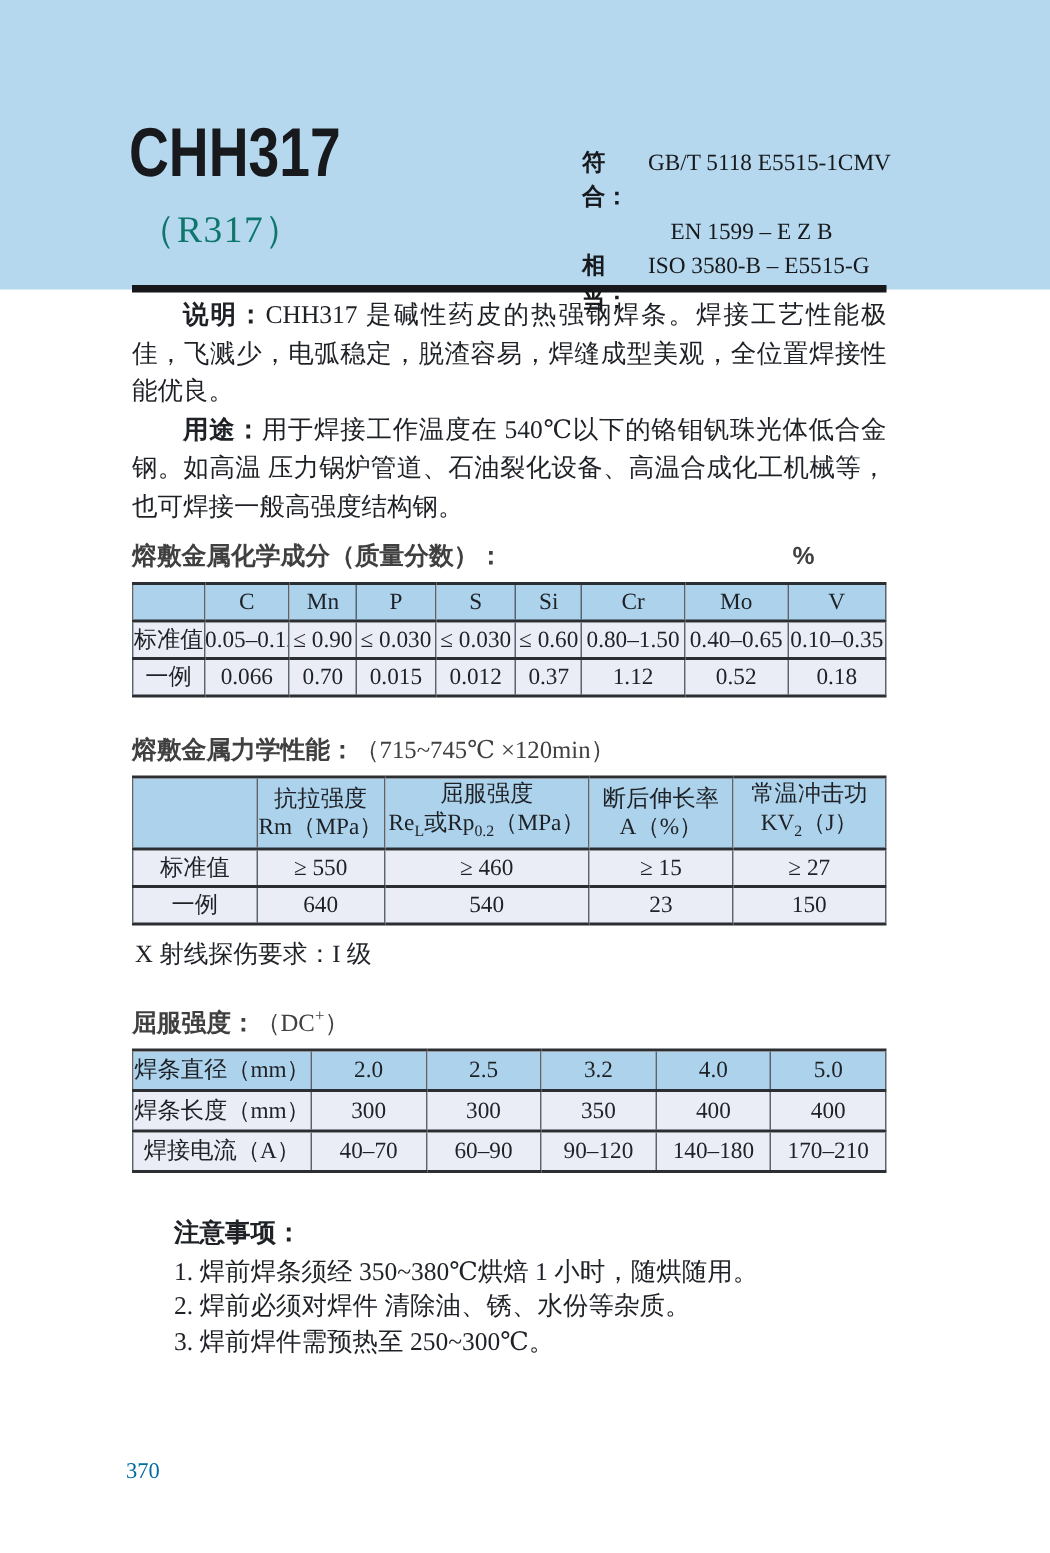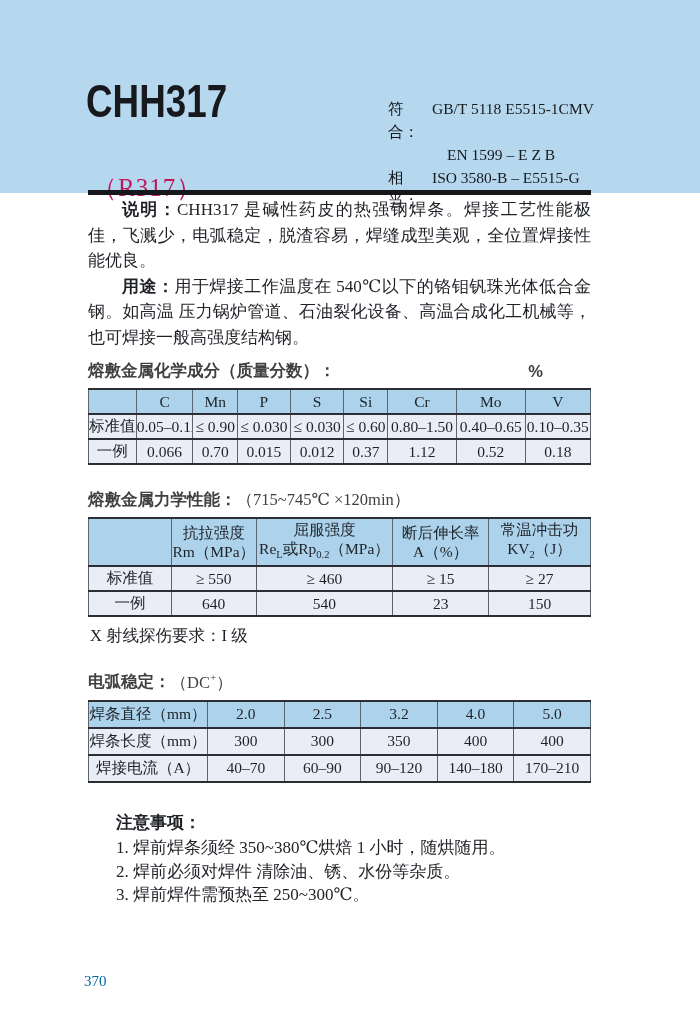--- a/index.html
+++ b/index.html
@@ -20,30 +20,30 @@
   }
   .model{
     position:absolute;left:86px;top:78px;
     font-family:"Liberation Sans","DejaVu Sans",sans-serif;
     font-weight:bold;font-size:46px;line-height:1;color:#17191c;
     transform:scaleX(0.80);transform-origin:left top;
     letter-spacing:0px;
   }
   .alias{
     position:absolute;left:92px;top:136px;
-    font-size:25px;letter-spacing:1px;color:#be185d;margin-top:35px;
+    font-size:25px;letter-spacing:1px;color:#0f766e;
   }
   .standards{
     position:absolute;left:388px;top:97px;width:240px;
     font-size:15.5px;line-height:23px;color:#17191c;
   }
   .standards .row{display:flex;}
   .standards .lbl{
     font-family:"Liberation Sans","DejaVu Sans",sans-serif;
-    font-weight:normal;flex:0 0 44px;
+    font-weight:bold;flex:0 0 44px;
   }
   .standards .val{white-space:nowrap;}
   .standards .indent{margin-left:52px;padding-left:7px;}
   .bar{
     position:absolute;left:88px;top:190px;width:503px;height:5px;
     background:var(--bar,#15171a);
   }
 
   
   .content{
@@ -230,21 +230,21 @@
         <td class="cell-lav">640</td>
         <td class="cell-lav">540</td>
         <td class="cell-lav">23</td>
         <td class="cell-lav">150</td>
       </tr>
     </tbody>
       </table>
     <div class="xray">X 射线探伤要求：I 级</div>
 
     <div class="sec-title cur-title">
-      <span>电弧稳定：</span>
+      <span>屈服强度：</span>
       <span class="serif"><span>（DC</span><sup>+</sup><span>）</span></span>
     </div>
     <table class="cur-table">
       <colgroup>
         <col style="width:23.7%">
           <col style="width:15.26%">
           <col style="width:15.26%">
         <col style="width:15.26%">
           <col style="width:15.26%">
           <col style="width:15.26%">

